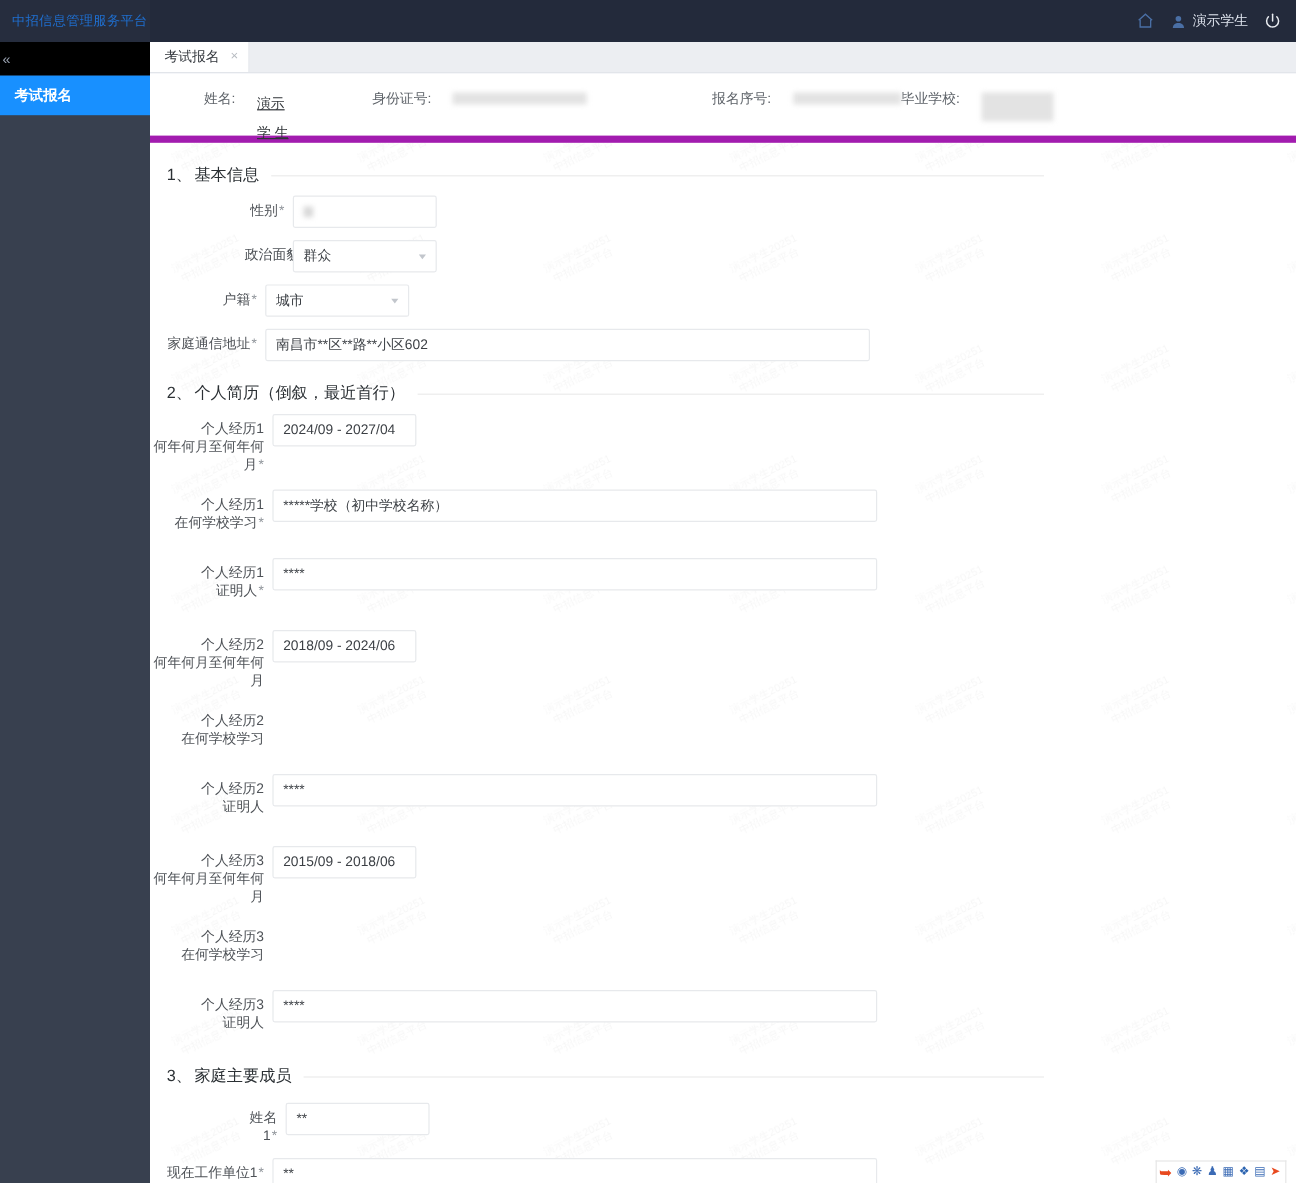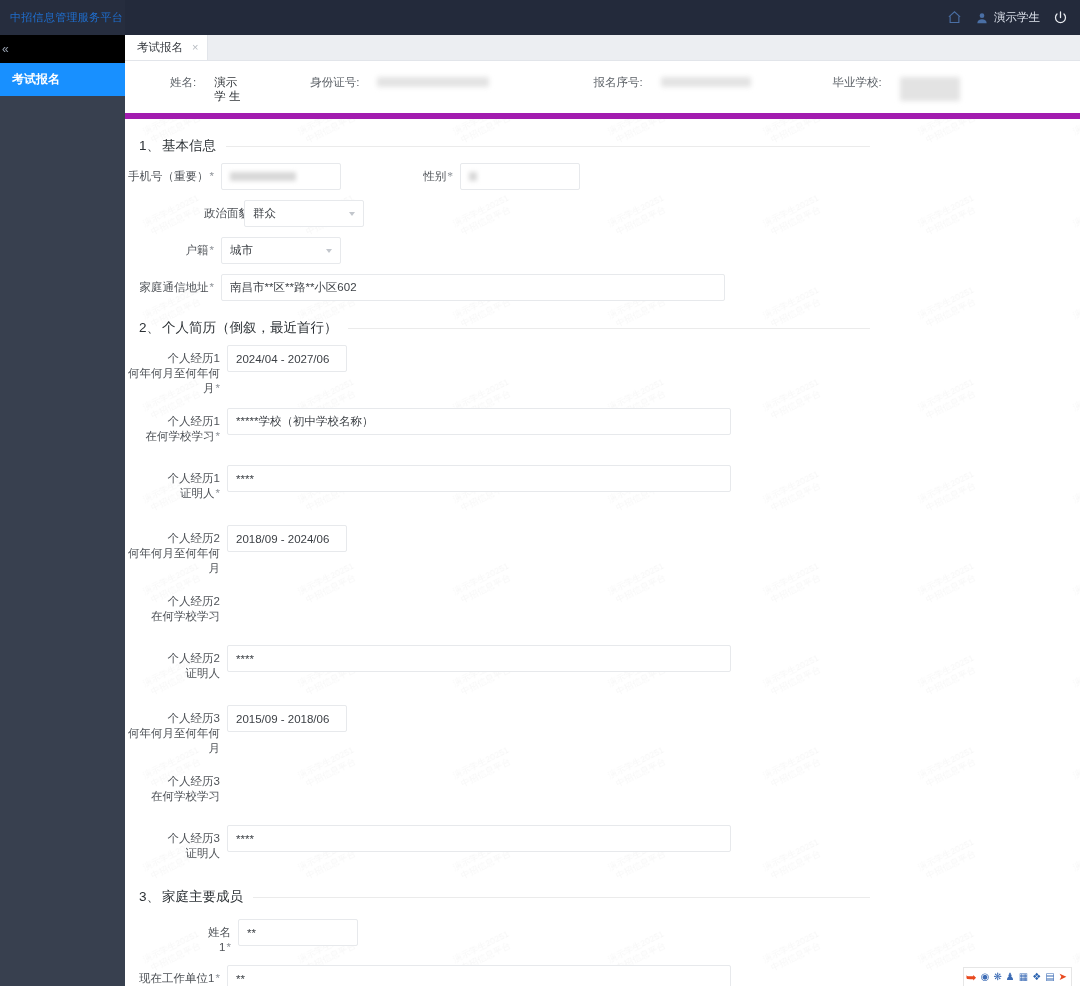--- a/index.html
+++ b/index.html
@@ -111,22 +111,22 @@
   .hi-label { color: #5d6268; white-space: nowrap; }
   .hi-val { color: #303438; margin-left: 18px; }
   .hi-val.redact {
     background: #e3e3e3; color: transparent;
     border-radius: 1px; filter: blur(2.4px);
     height: 10px; margin-top: 2px;
   }
   #hi-name  { margin-left: 45px; }
   #hi-id    { margin-left: 62px; }
   #hi-seq   { margin-left: 104px; }
-  #hi-school{ margin-left: 82px; }
-  .hi-val.two-line { width: 34px; line-height: 14px; white-space: normal; }
+  #hi-school{ }
+  .hi-val.two-line { width: 34px; line-height: 24px; white-space: normal; text-decoration: underline; }
 
   
   .section-title {
     display: flex; align-items: center;
     margin: 18px 0 8px 14px;
   }
   .section-title .stxt {
     font-size: 13.5px; color: #2b3034; font-weight: 400;
     white-space: nowrap; padding-right: 10px;
   }
@@ -164,21 +164,21 @@
   }
   .ipt .blur {
     display: inline-block; height: 9px; border-radius: 1px;
     background: #d8d8d8; filter: blur(2.2px);
   }
   .w-md  { width: 120px; }
   .w-lg  { width: 504px; }
 
   
   .lw1 { width: 95px; }
-  .lw2 { width: 70px; font-family: Liberation Serif, serif; }
+  .lw2 { width: 70px; }
 
   
   #share-bar {
     position: absolute; right: 8px; bottom: 0px;
     height: 19px; background: #ffffff;
     border: 1px solid #e6e6e6; border-bottom: none;
     display: flex; align-items: center; gap: 4px;
     padding: 0 4px 0 2px; z-index: 9;
   }
   .sb-ico { font-size: 10px; line-height: 1; }
@@ -330,26 +330,20 @@
         </div>
       </div>
 
       <div class="section-title">
         <span class="stxt">1、</span>
         <span class="stxt" style="margin-left:-8px">基本信息</span>
         <span class="sline"></span>
       </div>
 
       <div class="row" style="margin-left:0">
-        <div class="fld">
-          <span class="lbl lw1" style="width:96px"><span>手机号（重要）</span><span class="req">*</span></span>
-          <span class="ipt w-md">
-              <span class="blur" style="width:66px"></span>
-            </span>
-        </div>
         <div class="fld" style="margin-left:79px">
           <span class="lbl lw2" style="width:40px"><span>性别</span><span class="req">*</span></span>
           <span class="ipt w-md">
               <span class="blur" style="width:8px"></span>
             </span>
         </div>
       </div>
 
       <div class="row">
         <div class="fld" style="margin-left:79px">
@@ -383,21 +377,21 @@
       <div class="section-title">
         <span class="stxt">2、</span>
         <span class="stxt" style="margin-left:-8px">个人简历（倒叙，最近首行）</span>
         <span class="sline"></span>
       </div>
 
       <div class="row">
         <span class="lbl" style="width:102px"><span>个人经历1
 何年何月至何年何月</span><span class="req">*</span></span>
         <span class="ipt w-md">
-          <span>2024/04 - 2027/06</span>
+          <span>2024/09 - 2027/04</span>
         </span>
       </div>
       <div class="row" style="margin-top:12px">
         <span class="lbl" style="width:102px"><span>个人经历1
 在何学校学习</span><span class="req">*</span></span>
         <span class="ipt w-lg">
           <span>*****学校（初中学校名称）</span>
         </span>
       </div>
       <div class="row" style="margin-top:21px">

